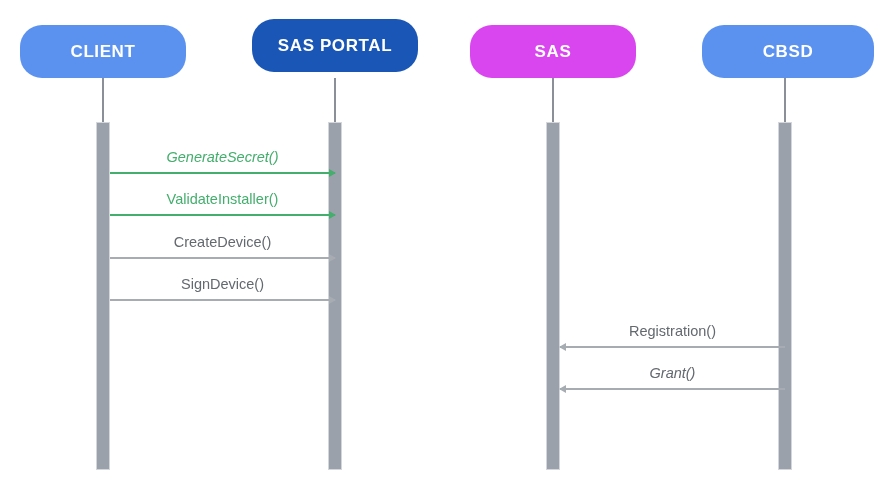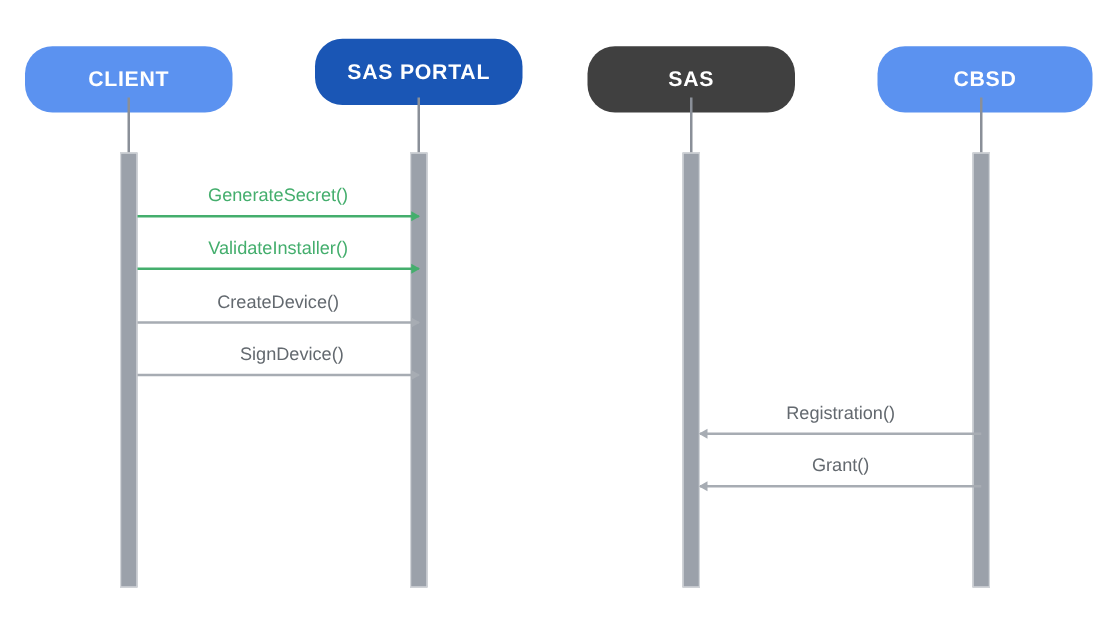--- a/index.html
+++ b/index.html
@@ -20,21 +20,20 @@
     background: #ffffff;
   }
   .lifeline-header {
     position: absolute;
     height: 53px;
     border-radius: 22px;
     display: flex;
     align-items: center;
     justify-content: center;
     box-sizing: border-box;
-    margin-top: 12px;
   }
   .lifeline-header .title {
     color: #ffffff;
     font-size: 17px;
     font-weight: bold;
     letter-spacing: 0.6px;
     white-space: nowrap;
   }
   .lifeline-stem {
     position: absolute;
@@ -95,53 +94,53 @@
     <div class="lifeline-header" style="left: 20px; top: 25px; width: 166px; background: rgb(91, 146, 240);">
       <span class="title">CLIENT</span>
     </div>
     <div class="lifeline-stem" style="left: 102.3px; top: 78px; height: 44px; background: rgb(138, 143, 152);"></div>
     <div class="activation-bar" style="left: 96px; top: 122px; height: 348px; background: rgb(155, 161, 170); border-color: rgb(211, 214, 218);"></div>
     <div class="lifeline-header" style="left: 252px; top: 19px; width: 166px; background: rgb(26, 86, 181);">
       <span class="title">SAS PORTAL</span>
     </div>
     <div class="lifeline-stem" style="left: 334.3px; top: 78px; height: 44px; background: rgb(138, 143, 152);"></div>
     <div class="activation-bar" style="left: 328px; top: 122px; height: 348px; background: rgb(155, 161, 170); border-color: rgb(211, 214, 218);"></div>
-    <div class="lifeline-header" style="left: 470px; top: 25px; width: 166px; background: #404040;">
+    <div class="lifeline-header" style="left: 470px; top: 25px; width: 166px; background: #d946ef;">
       <span class="title">SAS</span>
     </div>
     <div class="lifeline-stem" style="left: 552.3px; top: 78px; height: 44px; background: rgb(138, 143, 152);"></div>
     <div class="activation-bar" style="left: 546px; top: 122px; height: 348px; background: rgb(155, 161, 170); border-color: rgb(211, 214, 218);"></div>
     <div class="lifeline-header" style="left: 702px; top: 25px; width: 172px; background: rgb(91, 146, 240);">
       <span class="title">CBSD</span>
     </div>
     <div class="lifeline-stem" style="left: 784.3px; top: 78px; height: 44px; background: rgb(138, 143, 152);"></div>
     <div class="activation-bar" style="left: 778px; top: 122px; height: 348px; background: rgb(155, 161, 170); border-color: rgb(211, 214, 218);"></div>
     <div class="message" style="left: 110px; top: 172px; width: 225px;">
       <div class="msg-line" style="background: rgb(68, 174, 109);"></div>
       <div class="msg-head right" style="border-left-color: rgb(68, 174, 109);"></div>
-      <div class="msg-label" style="color: rgb(68, 174, 109);">GenerateSecret()</div>
+      <div class="msg-label" style="color: rgb(68, 174, 109); font-style: italic;">GenerateSecret()</div>
     </div>
     <div class="message" style="left: 110px; top: 214px; width: 225px;">
       <div class="msg-line" style="background: rgb(68, 174, 109);"></div>
       <div class="msg-head right" style="border-left-color: rgb(68, 174, 109);"></div>
       <div class="msg-label" style="color: rgb(68, 174, 109);">ValidateInstaller()</div>
     </div>
     <div class="message" style="left: 110px; top: 257px; width: 225px;">
       <div class="msg-line" style="background: rgb(167, 172, 179);"></div>
       <div class="msg-head right" style="border-left-color: rgb(167, 172, 179);"></div>
       <div class="msg-label" style="color: rgb(99, 105, 111);">CreateDevice()</div>
     </div>
     <div class="message" style="left: 110px; top: 299px; width: 225px;">
       <div class="msg-line" style="background: rgb(167, 172, 179);"></div>
       <div class="msg-head right" style="border-left-color: rgb(167, 172, 179);"></div>
-      <div class="msg-label" style="color: rgb(99, 105, 111); padding-left: 11px;">SignDevice()</div>
+      <div class="msg-label" style="color: rgb(99, 105, 111);">SignDevice()</div>
     </div>
     <div class="message" style="left: 560px; top: 346px; width: 225px;">
       <div class="msg-line" style="background: rgb(167, 172, 179);"></div>
       <div class="msg-head left" style="border-right-color: rgb(167, 172, 179);"></div>
       <div class="msg-label" style="color: rgb(99, 105, 111); text-align: center;">Registration()</div>
     </div>
     <div class="message" style="left: 560px; top: 388px; width: 225px;">
       <div class="msg-line" style="background: rgb(167, 172, 179);"></div>
       <div class="msg-head left" style="border-right-color: rgb(167, 172, 179);"></div>
-      <div class="msg-label" style="color: rgb(99, 105, 111);">Grant()</div>
+      <div class="msg-label" style="color: rgb(99, 105, 111); font-style: italic;">Grant()</div>
     </div>
   </div>
 
 </body></html>

